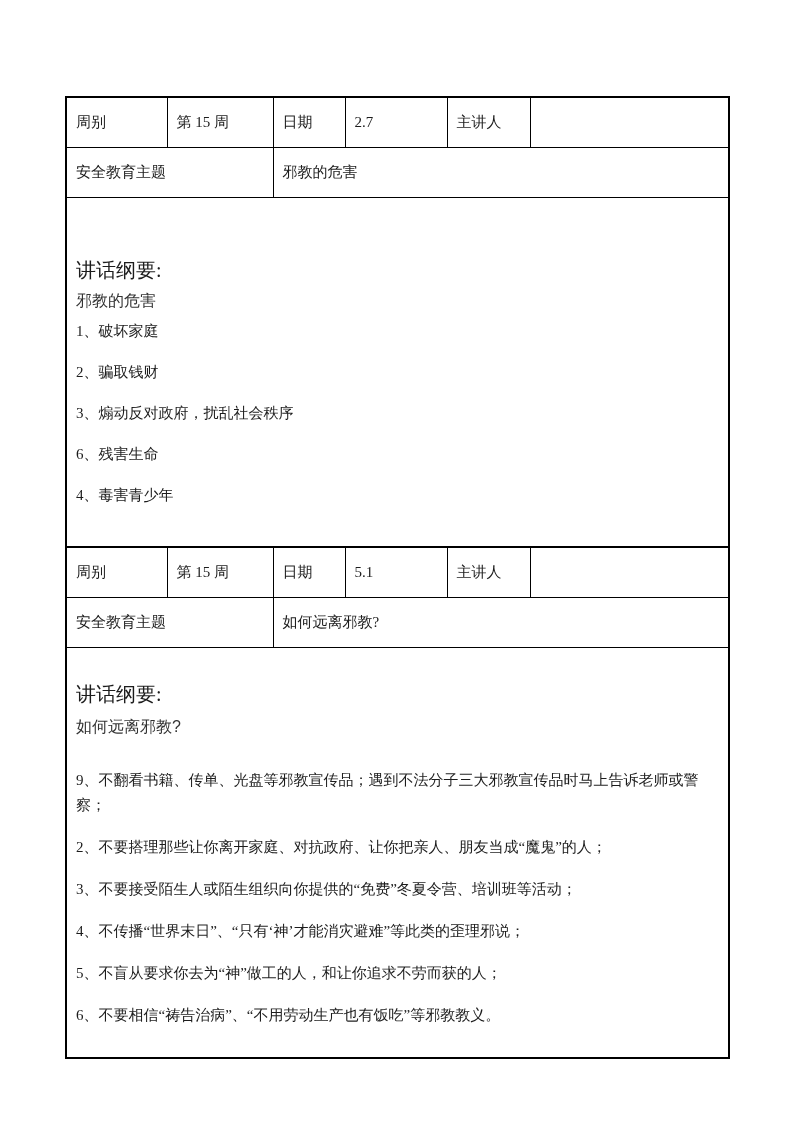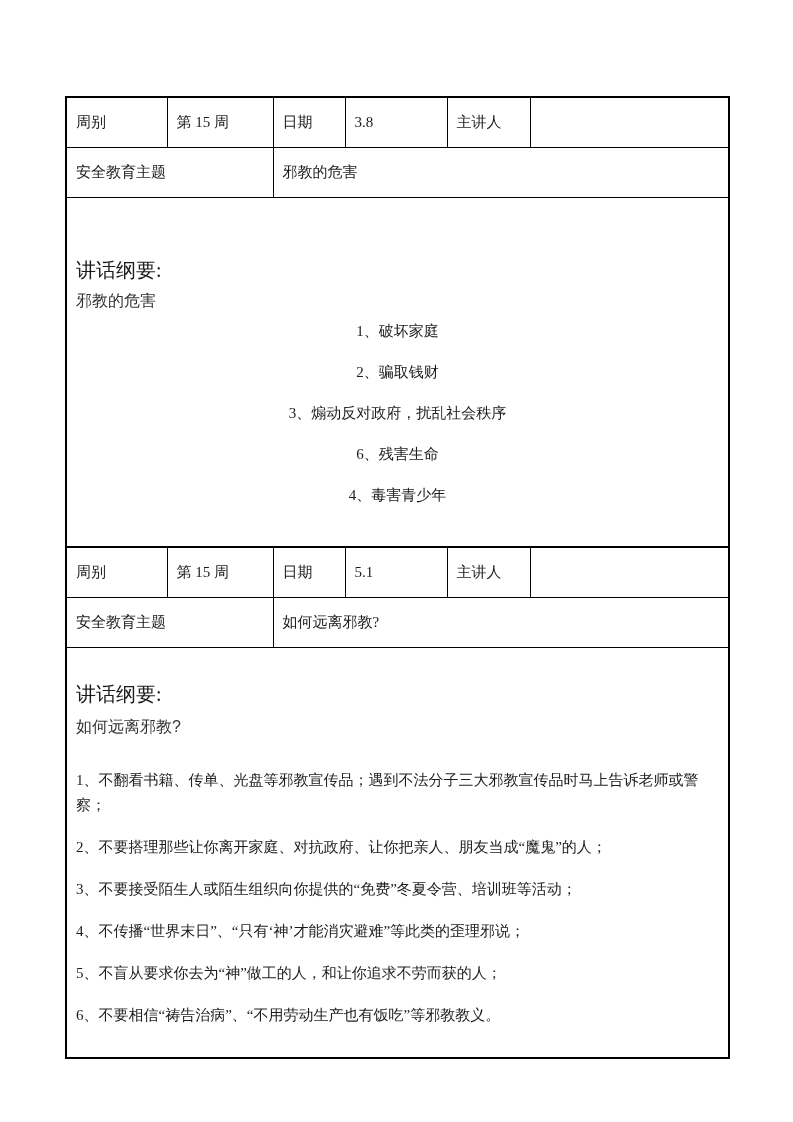--- a/index.html
+++ b/index.html
@@ -54,21 +54,21 @@
     line-height: 17px;
     font-weight: normal;
     color: #333333;
   }
   #table-2 .outline-title { margin-top: 16px; }
   .outline-item {
     margin: 25px 0 0 0;
     font-size: 15px;
     line-height: 25px;
   }
-  #table-1 .outline-item { line-height: 16px; text-align: center; }
+  #table-1 .outline-item { line-height: 16px; }
   #table-1 .outline-item.first { margin-top: 14px; }
   #table-2 .outline-item { margin-top: 17px; }
   #table-2 .outline-item.first { margin-top: 33px; }
 </style>
 </head>
 <body>
 
 <div class="page">
 
   <table class="doc-table" id="table-1">
@@ -78,21 +78,21 @@
         <col style="width:72px">
       <col style="width:102px">
         <col style="width:83px">
         <col style="width:199px">
     </colgroup>
     <tbody>
         <tr class="header-row">
       <td>周别</td>
       <td>第 15 周</td>
       <td>日期</td>
-      <td>3.8</td>
+      <td>2.7</td>
       <td>主讲人</td>
       <td></td>
     </tr>
     <tr class="topic-row">
       <td colspan="2">安全教育主题</td>
       <td colspan="4">邪教的危害</td>
     </tr>
     <tr>
       <td colspan="6" class="outline-cell">
         <p class="outline-label">讲话纲要:</p>
@@ -126,21 +126,21 @@
       <td></td>
     </tr>
     <tr class="topic-row">
       <td colspan="2">安全教育主题</td>
       <td colspan="4">如何远离邪教?</td>
     </tr>
     <tr>
       <td colspan="6" class="outline-cell">
         <p class="outline-label">讲话纲要:</p>
         <p class="outline-title">如何远离邪教?</p>
-        <p class="outline-item first">1、不翻看书籍、传单、光盘等邪教宣传品；遇到不法分子三大邪教宣传品时马上告诉老师或警察；</p>
+        <p class="outline-item first">9、不翻看书籍、传单、光盘等邪教宣传品；遇到不法分子三大邪教宣传品时马上告诉老师或警察；</p>
         <p class="outline-item">2、不要搭理那些让你离开家庭、对抗政府、让你把亲人、朋友当成“魔鬼”的人；</p>
         <p class="outline-item">3、不要接受陌生人或陌生组织向你提供的“免费”冬夏令营、培训班等活动；</p>
         <p class="outline-item">4、不传播“世界末日”、“只有‘神’才能消灾避难”等此类的歪理邪说；</p>
         <p class="outline-item">5、不盲从要求你去为“神”做工的人，和让你追求不劳而获的人；</p>
         <p class="outline-item">6、不要相信“祷告治病”、“不用劳动生产也有饭吃”等邪教教义。</p>
       </td>
     </tr>
   </tbody>
     </table>
 

